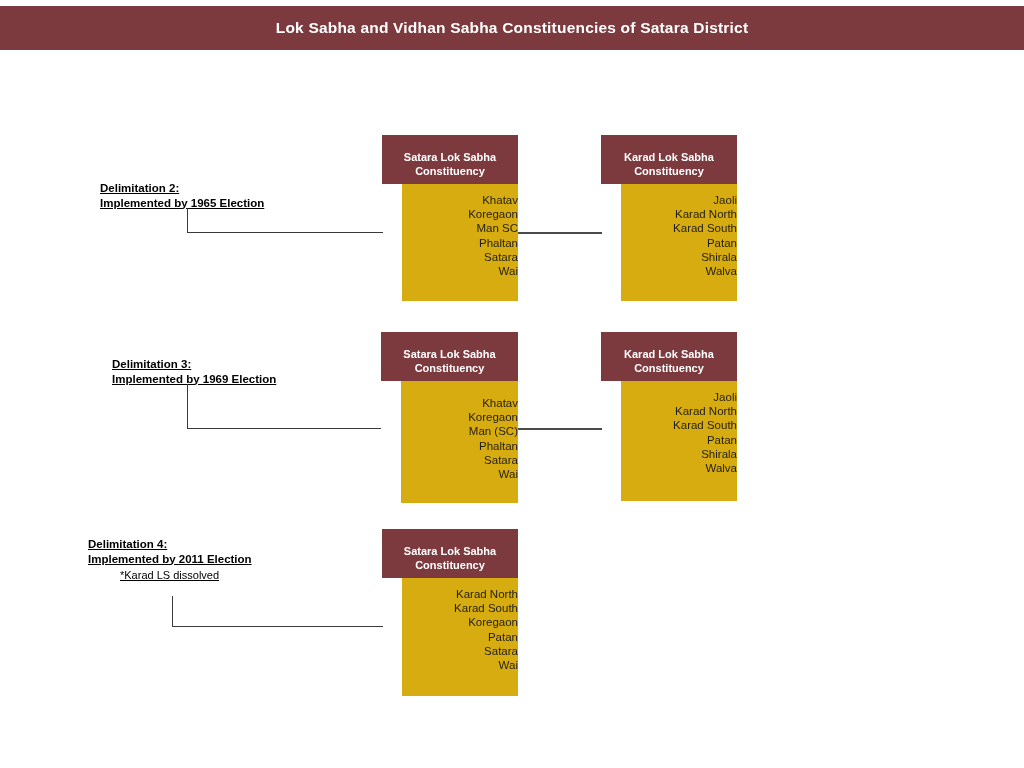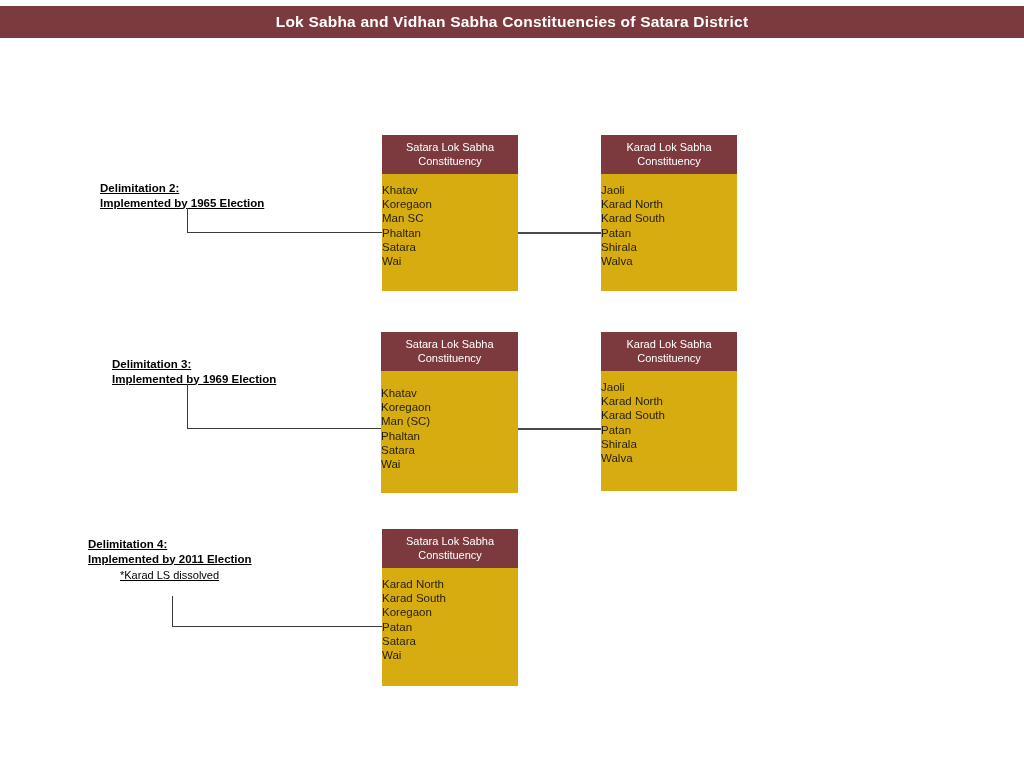--- a/index.html
+++ b/index.html
@@ -16,21 +16,21 @@
     font-family: "Liberation Sans", sans-serif;
     color: #1a1a1a;
   }
 
   
   .title-bar {
     position: absolute;
     left: 0;
     top: 6px;
     width: 1024px;
-    height: 32px;
+    height: 44px;
     background: #7c3a3e;
     display: flex;
     align-items: center;
     justify-content: center;
   }
   .title-bar .title-text {
     color: #ffffff;
     font-size: 15.5px;
     font-weight: bold;
     letter-spacing: 0.2px;
@@ -77,34 +77,35 @@
 
   
   .ls-box {
     position: absolute;
     box-sizing: border-box;
   }
   .ls-box .ls-head {
     background: #7c3a3e;
     color: #ffffff;
     font-size: 11px;
-    font-weight: normal;
+    font-weight: bold;
     line-height: 14px;
     text-align: center;
-    padding: 5px 4px 6px 4px;
+    padding: 15px 4px 6px 4px;
     box-sizing: border-box;
   }
   .ls-box .ls-body {
     background: #d6ac10;
     color: #231f10;
     font-size: 11.5px;
     line-height: 14.2px;
-    text-align: left;
+    text-align: right;
     box-sizing: border-box;
     padding-top: 9px;
+    margin-left: 20px;
   }
   .ls-box .ls-body .ac-item {
     display: block;
     white-space: nowrap;
   }
 </style>
 </head>
 <body>
 
 <div class="title-bar">

